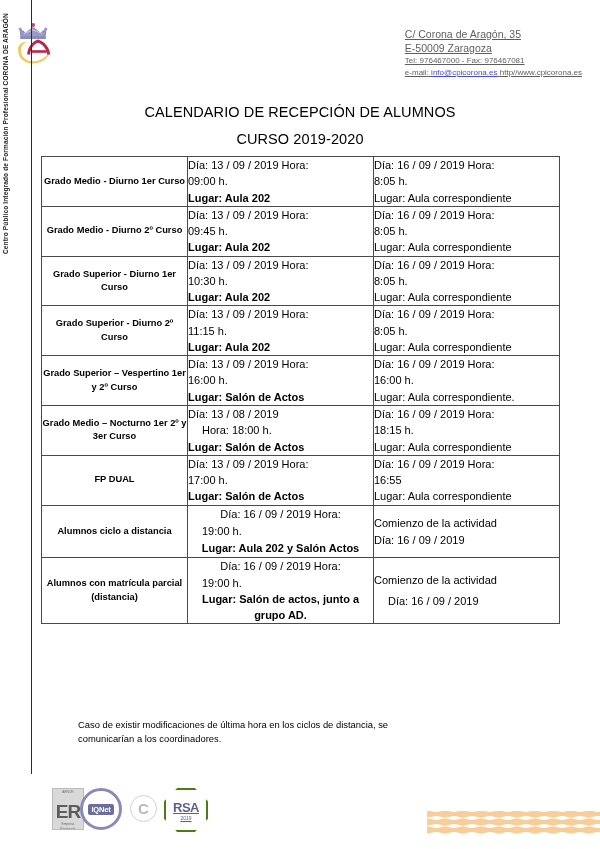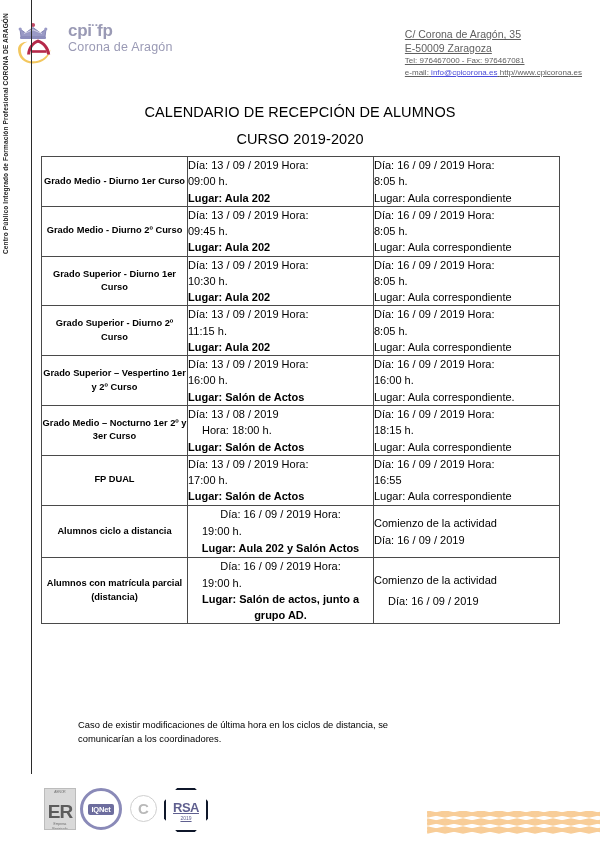--- a/index.html
+++ b/index.html
@@ -205,21 +205,21 @@
     left: 44px;
     top: 784px;
     width: 190px;
     height: 48px;
   }
   .cert {
     position: absolute;
     top: 4px;
   }
   .cert-er {
-    left: 0;
+    left: 8px;
     width: 30px;
     height: 40px;
     background: #d9d9d9;
     border: 1px solid #bcbcbc;
     color: #6a6a6a;
     font-size: 4px;
     text-align: center;
     overflow: hidden;
   }
   .cert-er .big {
@@ -274,21 +274,21 @@
     display: flex;
     align-items: center;
     justify-content: center;
     box-sizing: border-box;
   }
   .cert-rsa {
     left: 120px;
     width: 44px;
     height: 44px;
     background: #fff;
-    border: 2px solid #0f172a;
+    border: 2px solid #4d7c0f;
     color: #5f5f8f;
     font-size: 4.5px;
     text-align: center;
     box-sizing: border-box;
     clip-path: polygon(30% 0,70% 0,100% 30%,100% 70%,70% 100%,30% 100%,0 70%,0 30%);
     text-decoration: underline;
   }
   .cert-rsa .rsa-big {
     display: block;
     font-size: 13px;
@@ -337,24 +337,20 @@
           <path d="M4 29 C4 40 13 45 23 43 C31.5 41.3 36 35 36.5 29.5
                    C34 35.5 28.5 40.3 21.5 41.2 C12.5 42.3 6.5 37.5 6.8 29 Z" fill="#f3c75e"></path>
           <path d="M4 29 C4.3 24.5 8.5 21.5 13.5 21.8 C9.6 23.2 7 25.7 6.8 29 Z" fill="#f3c75e"></path>
 
           <path d="M24 19.5 C31 21.5 35.5 27.5 36.2 34.5 L33.1 34.5
                    C32.4 28.6 28.6 23.7 22.9 22.2 Z" fill="#b5294a"></path>
           <path d="M24 19.5 C17.5 21.8 13.6 27.6 13.1 34.5 L16.2 34.5
                    C16.7 28.8 19.6 24.0 25 22.3 Z" fill="#b5294a"></path>
           <rect x="17.5" y="30.2" width="15" height="2.6" fill="#b5294a"></rect>
         </svg>
-      </div>
-      <div class="logo-text">
-        <span class="l1">cpi¨fp</span>
-        <span class="l2">Corona de Aragón</span>
       </div>
     </div>
 
     <div class="addr">
       <span class="a1">C/ Corona de Aragón, 35</span>
       <span class="a2">E-50009 Zaragoza</span>
       <span class="a3">Tel: 976467000 - Fax: 976467081</span>
       <span class="a4">
         <span>e-mail:</span>
         <a class="mail" href="#">info@cpicorona.es</a>

